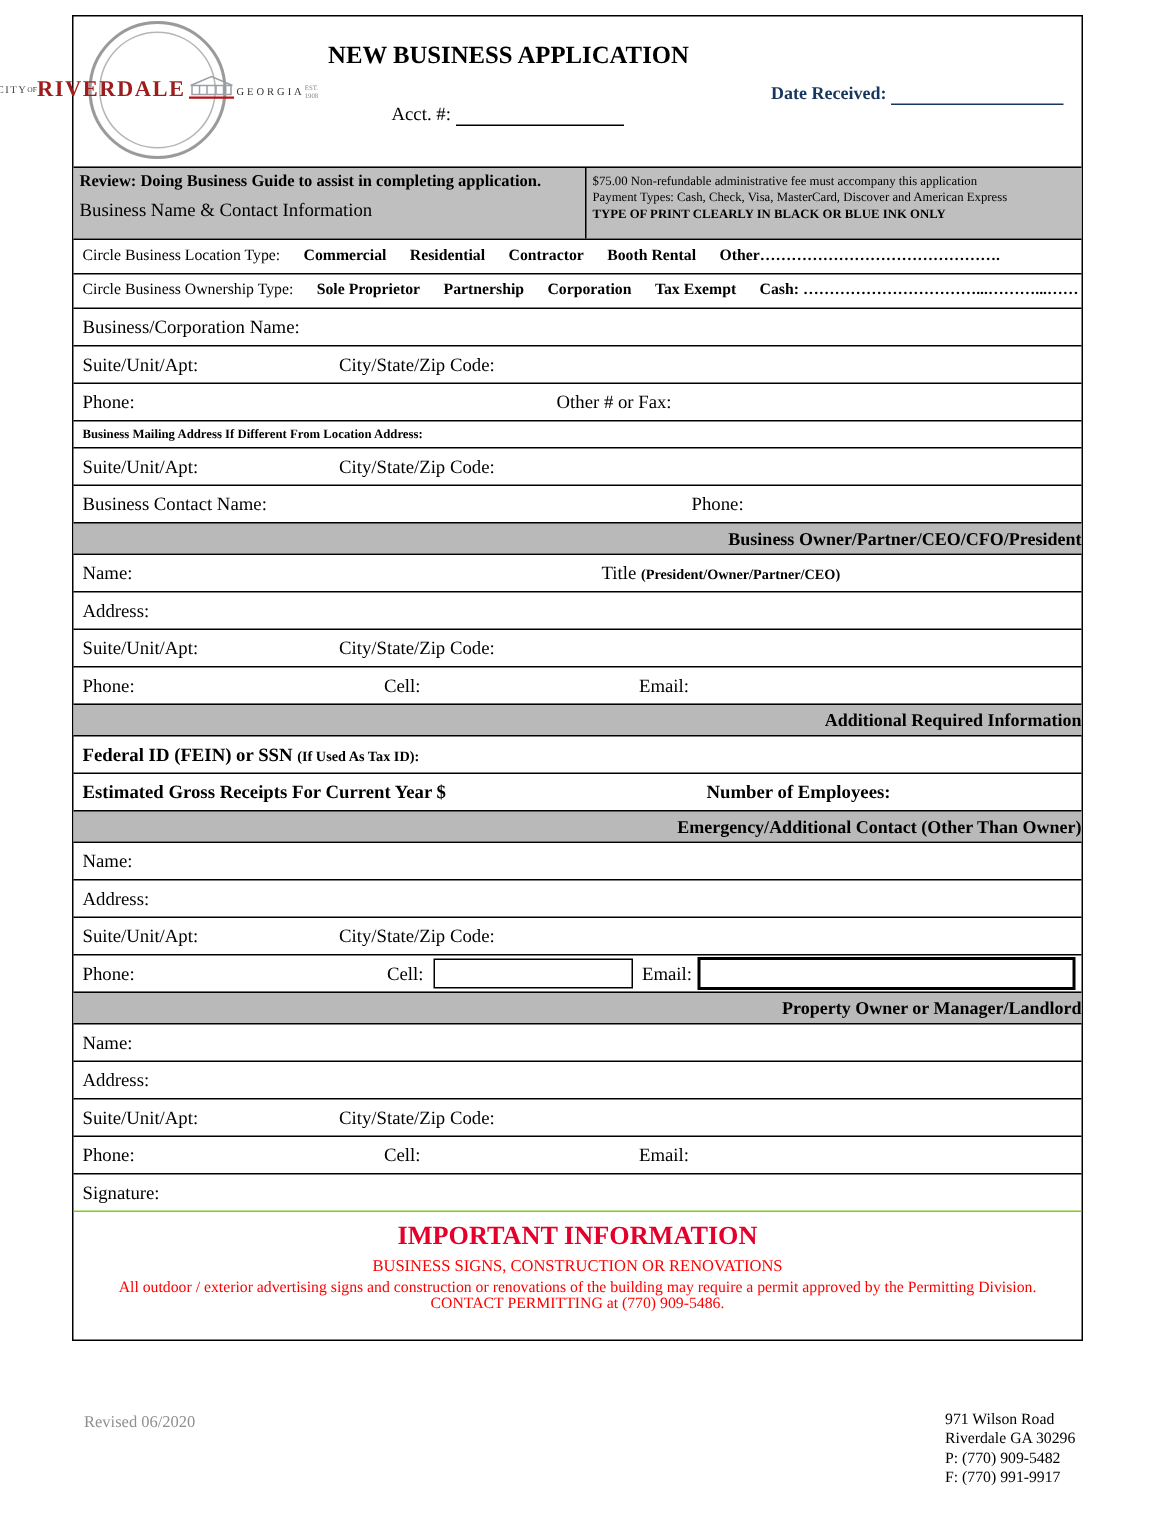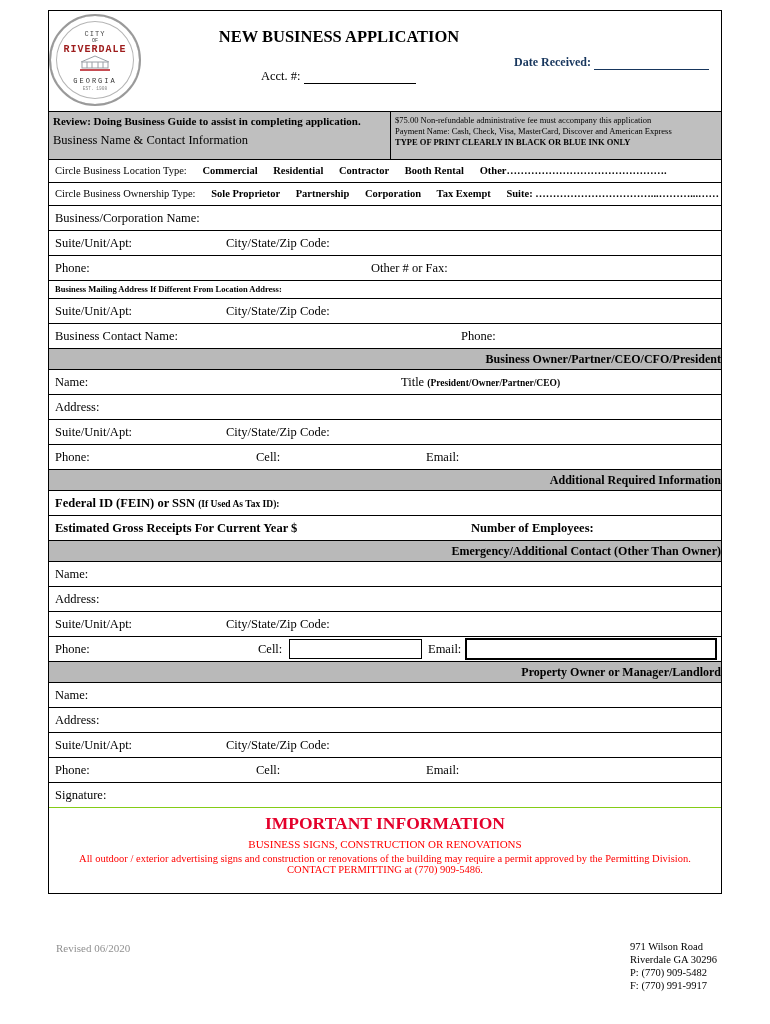--- a/index.html
+++ b/index.html
@@ -2,26 +2,26 @@
 <html><head>
 <meta charset="utf-8">
 <style>
   * { margin:0; padding:0; box-sizing:border-box; }
   body { width:770px; height:1024px; background:#ffffff; font-family:"Liberation Serif", serif; color:#000; }
   .page { position:relative; width:770px; height:1024px; background:#fff; overflow:hidden; }
   .form-table { position:absolute; left:48px; top:10px; width:674px; border:1px solid #000; background:#fff; }
 
   
   .hdr { position:relative; height:100px; }
-  .seal { position:absolute; left:0; top:3px; width:92px; height:92px; border-radius:50%;
+  .seal { position:absolute; left:10px; top:3px; width:92px; height:92px; border-radius:50%;
           border:2px solid #9a9a9a; box-shadow: inset 0 0 0 5px #fff, inset 0 0 0 6px #b5b5b5;
-          display:flex; flex-direction:column; align-items:center; justify-content:center; text-align:center;font-family:Liberation Mono, monospace; }
+          display:flex; flex-direction:row; align-items:center; justify-content:center; text-align:center; }
   .seal-city { font-size:7px; letter-spacing:1px; color:#444; }
   .seal-of { font-size:5px; color:#444; }
-  .seal-name { font-size:10px; font-weight:bold; letter-spacing:1px; color:#9e1c1c;text-align:right; }
+  .seal-name { font-size:15px; font-weight:bold; letter-spacing:1px; color:#9e1c1c;text-align:right; }
   .seal-georgia { font-size:7px; letter-spacing:2px; color:#333; margin-top:1px; }
   .seal-est { font-size:4.5px; color:#888; margin-top:1px; }
   .hdr-title { position:absolute; left:120px; top:16px; width:340px; text-align:center; font-weight:bold; font-size:16.5px; }
   .acct { position:absolute; left:212px; top:58px; font-size:12.5px; }
   .uline { display:inline-block; border-bottom:1px solid #000; height:12px; vertical-align:bottom; }
   .date-rec { position:absolute; left:465px; top:44px; font-size:12px; font-weight:bold; color:#17365d; }
   .uline-blue { display:inline-block; border-bottom:1.5px solid #17365d; height:12px; vertical-align:bottom; }
 
   
   .banner { display:flex; border-top:1px solid #000; background:#bfbfbf; height:48px; }
@@ -91,40 +91,40 @@
       </div>
     </div>
 
     <div class="banner">
       <div class="banner-left">
         <div class="b1">Review: Doing Business Guide to assist in completing application.</div>
         <div class="b2">Business Name &amp; Contact Information</div>
       </div>
       <div class="banner-right">
         <div>$75.00 Non-refundable administrative fee must accompany this application</div>
-        <div>Payment Name: Cash, Check, Visa, MasterCard, Discover and American Express</div>
+        <div>Payment Types: Cash, Check, Visa, MasterCard, Discover and American Express</div>
         <div class="bold">TYPE OF PRINT CLEARLY IN BLACK OR BLUE INK ONLY</div>
       </div>
     </div>
 
     <div class="tr circle-row">
       <span>Circle Business Location Type:</span>
       <span class="opt">Commercial</span>
       <span class="opt">Residential</span>
       <span class="opt">Contractor</span>
       <span class="opt">Booth Rental</span>
       <span class="opt">Other……………………………………….</span>
     </div>
     <div class="tr circle-row">
       <span>Circle  Business Ownership Type:</span>
       <span class="opt">Sole Proprietor</span>
       <span class="opt">Partnership</span>
       <span class="opt">Corporation</span>
       <span class="opt">Tax Exempt</span>
-      <span class="opt">Suite: ……………………………...………...……</span>
+      <span class="opt">Cash: ……………………………...………...……</span>
     </div>
 
     <div class="tr">
       <span class="l" style="left:6px">Business/Corporation Name:</span>
     </div>
     <div class="tr">
       <span class="l" style="left:6px">Suite/Unit/Apt:</span>
       <span class="l" style="left:177px">City/State/Zip Code:</span>
     </div>
     <div class="tr">

